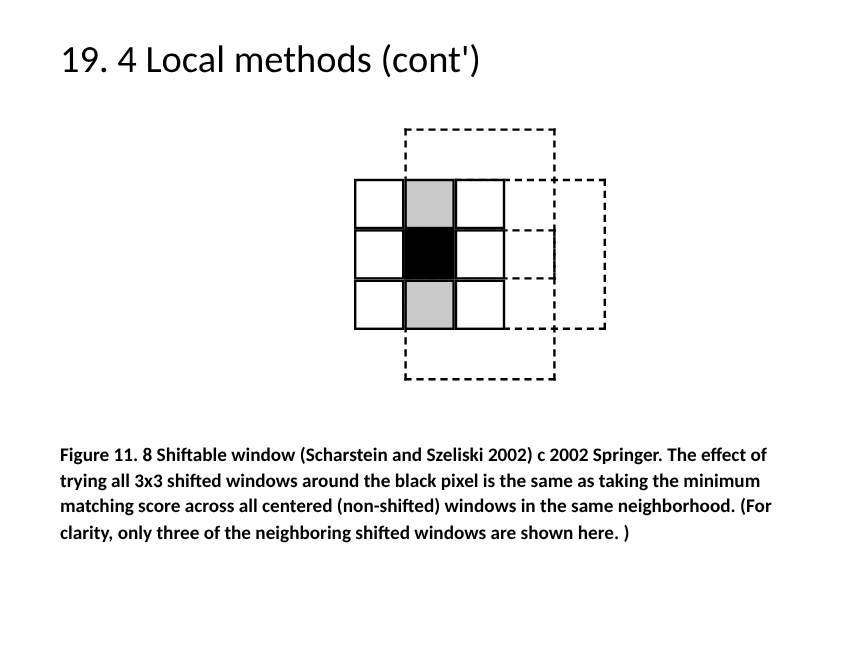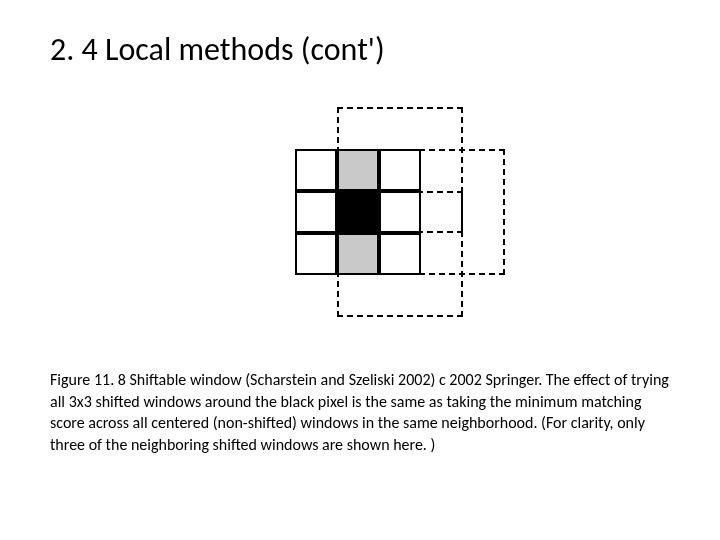--- a/index.html
+++ b/index.html
@@ -1,15 +1,15 @@
 <!DOCTYPE html>
 <html><head>
   <meta charset="utf-8">
   <style>
-    * { margin: 0; padding: 0; box-sizing: border-box; }
+    * { margin: 0; padding: 0; box-sizing: border-box; font-weight: bold; }
     body {
       width: 720px;
       height: 540px;
       background: #fff;
       font-family: Calibri, "Segoe UI", Arial, sans-serif;
       color: #000;
       padding: 30px 40px;
       position: relative;
     }
     .heading {
@@ -67,21 +67,21 @@
     .d-bottom { left: 92px; top: 92px; }
     .caption {
       font-size: 16px;
       line-height: 1.35;
       padding: 0 10px;
     }
   </style>
 </head>
 <body>
 
-<div class="heading">2. 4 Local methods (cont')</div>
+<div class="heading">19. 4 Local methods (cont')</div>
 
 <div class="figure-wrap">
   <div class="figure">
     <div class="dashed d-top"></div>
     <div class="dashed d-bottom"></div>
     <div class="dashed d-right"></div>
     <div class="grid">
       <div class="cell c00"></div>
       <div class="cell gray c01"></div>
       <div class="cell c02"></div>

